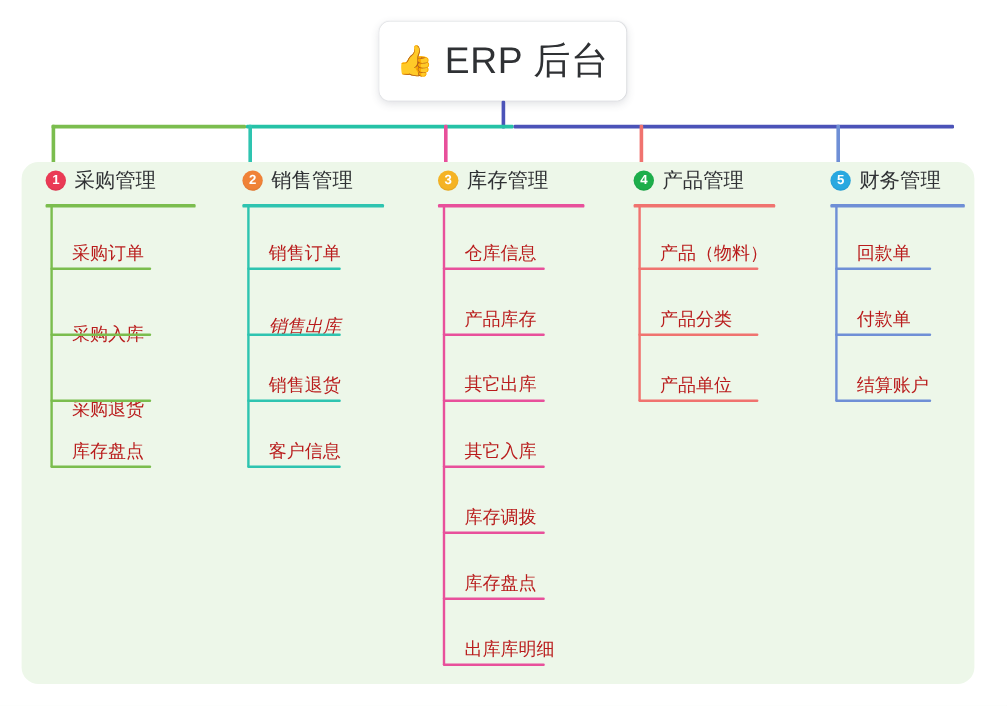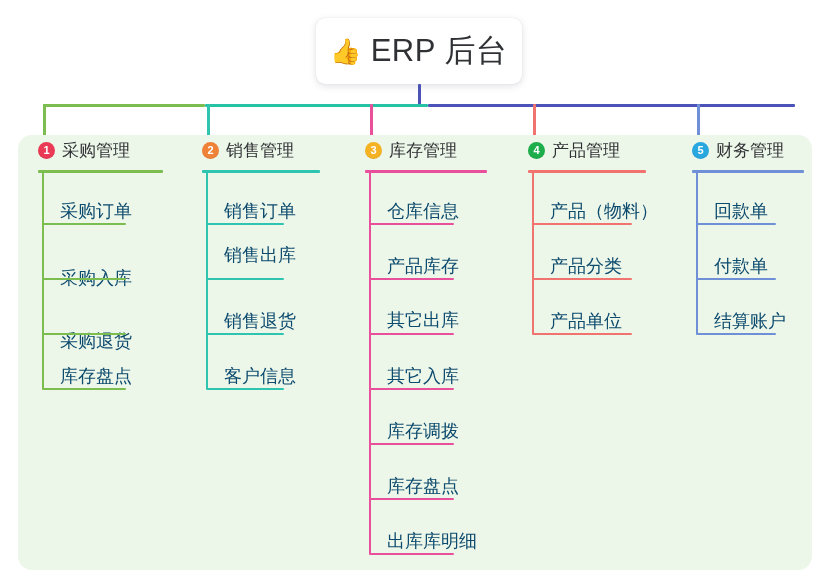--- a/index.html
+++ b/index.html
@@ -63,21 +63,21 @@
   }
   .col-stem {
     position: absolute; left: 24px; top: 35px;
     width: 2px;
   }
   .leaf {
     position: absolute; left: 24px;
     padding-left: 18px;
   }
   .leaf-text {
-    font-size: 18px; color: #0c4a6e; white-space: nowrap;
+    font-size: 15px; color: #b91c1c; white-space: nowrap;
     line-height: 17px; display: block; text-align: right;
   }
   .leaf-rule {
     position: absolute; left: 24px;
     height: 2px; border-radius: 1px;
   }
 </style>
 </head>
 <body>
 
@@ -130,21 +130,21 @@
           <div class="col-head">
             <span class="badge" style="background: rgb(240, 130, 55);">2</span>
             <span class="col-title">销售管理</span>
           </div>
           <div class="head-rule" style="width: 118px; background: rgb(46, 196, 176);"></div>
           <div class="col-stem" style="height: 219px; background: rgb(46, 196, 176);"></div>
           <div class="leaf" style="top: 68px;">
             <span class="leaf-text">销售订单</span>
           </div>
           <div class="leaf-rule" style="top: 88px; width: 78px; background: rgb(46, 196, 176);"></div>
-          <div class="leaf" style="top: 112px;">
+          <div class="leaf" style="top: 129px; font-style: italic;">
             <span class="leaf-text">销售出库</span>
           </div>
           <div class="leaf-rule" style="top: 143px; width: 78px; background: rgb(46, 196, 176);"></div>
           <div class="leaf" style="top: 178px;">
             <span class="leaf-text">销售退货</span>
           </div>
           <div class="leaf-rule" style="top: 198px; width: 78px; background: rgb(46, 196, 176);"></div>
           <div class="leaf" style="top: 233px;">
             <span class="leaf-text">客户信息</span>
           </div>

